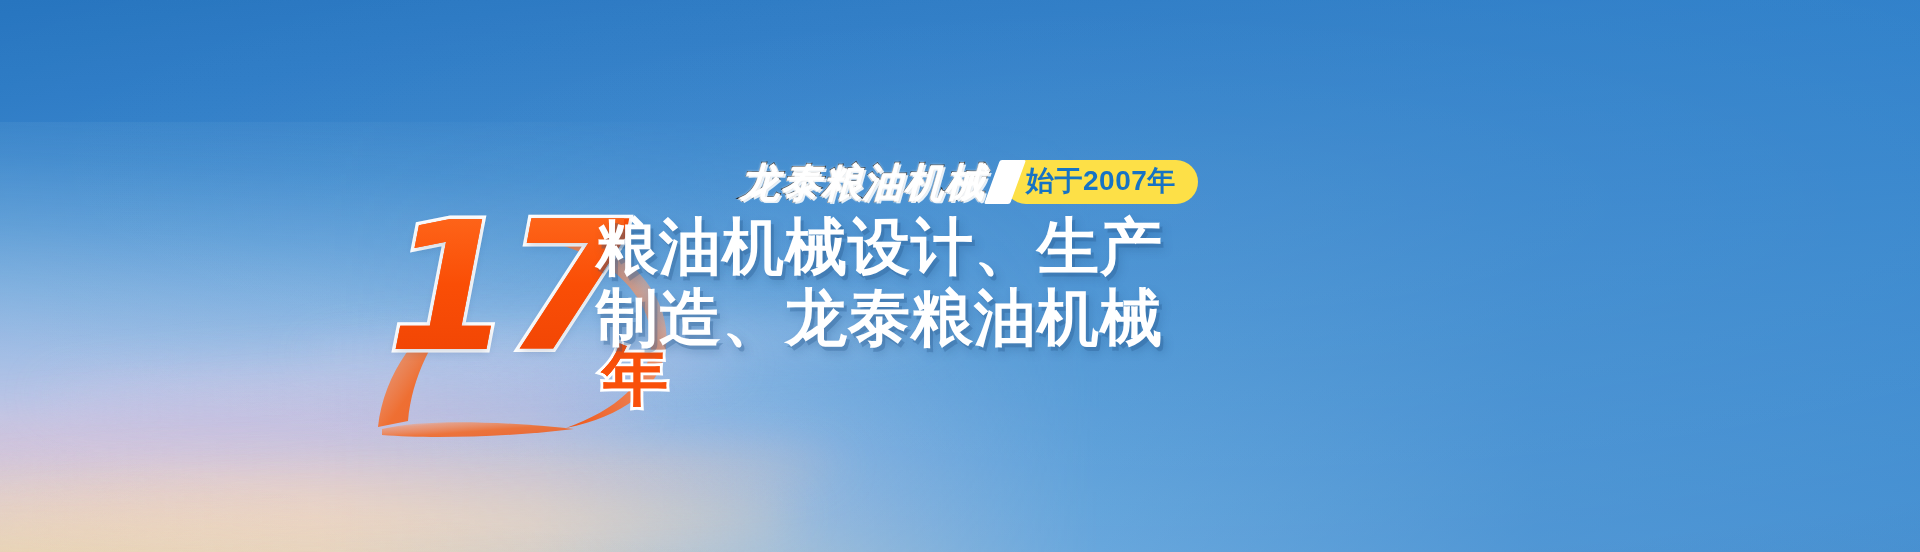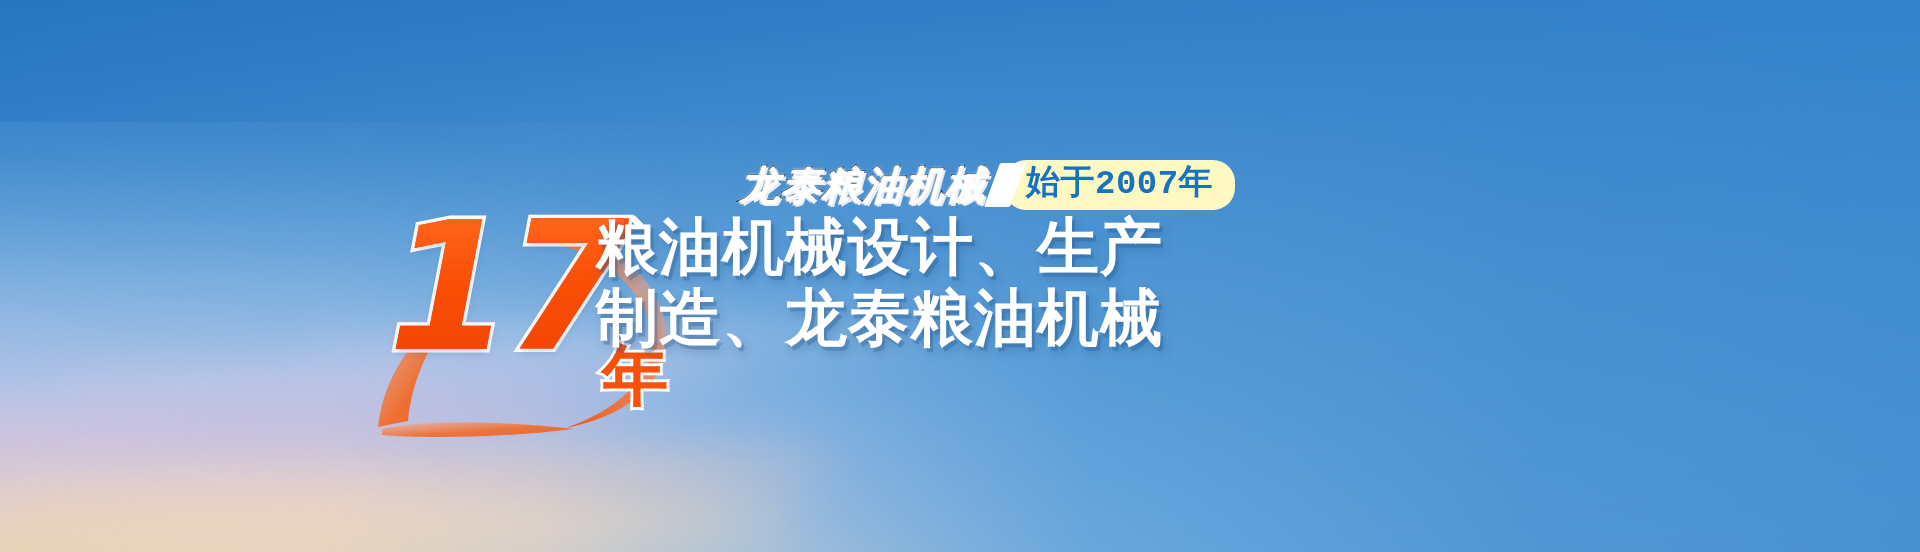--- a/index.html
+++ b/index.html
@@ -93,28 +93,28 @@
       -1px 1px 0 rgba(255,255,255,.7);
     white-space:nowrap;
   }
   .badge-slash{
     width:26px;height:44px;margin-left:6px;margin-right:-14px;
     background:#ffffff;
     transform:skewX(-20deg);
     border-radius:2px;
   }
   .year-badge{
-    background:#fef9c3;
+    background:#fde047;
     color:#1673c4;
-    font-size:34px;font-weight:bold;
+    font-size:28px;font-weight:bold;
     padding:7px 22px 9px 22px;
     border-radius:22px;
     line-height:1;
     white-space:nowrap;
-    font-family:Liberation Mono, monospace;
+    font-family:Liberation Sans, sans-serif;
     letter-spacing:.5px;
   }
 
   
   .years-block{
     position:absolute;left:360px;top:205px;width:330px;height:230px;
   }
   .swoosh{position:absolute;left:0;top:0;width:330px;height:230px;overflow:visible;}
   .num-17{
     position:absolute;left:28px;top:-6px;

